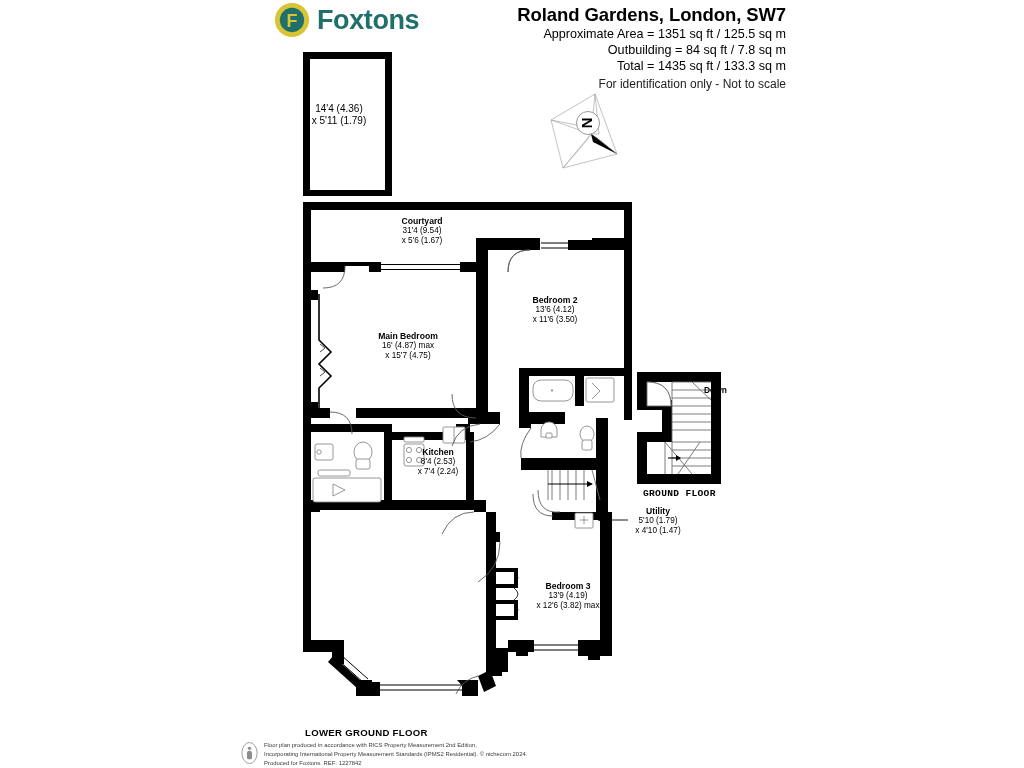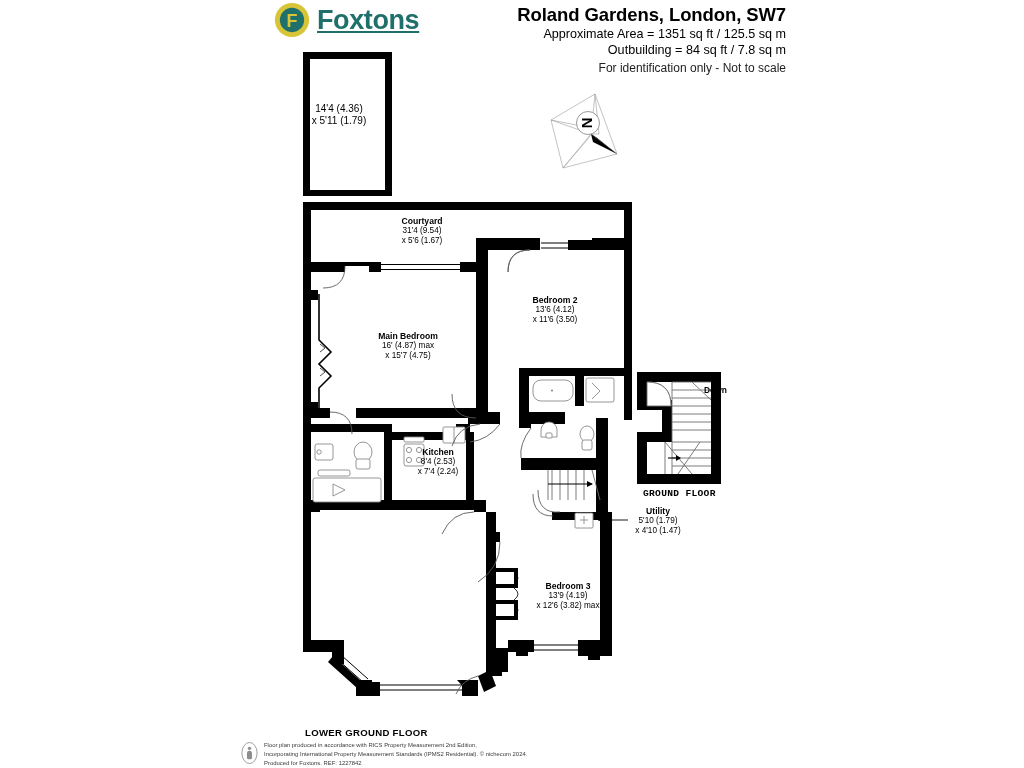--- a/index.html
+++ b/index.html
@@ -24,21 +24,20 @@
     display: flex; align-items: center; gap: 7px;
   }
   #brand-mark { width: 36px; height: 36px; display:block; }
   #brand-word {
     font-size: 27px;
     font-weight: bold;
     color: #1f6f6b;
     letter-spacing: -0.4px;
     line-height: 1;
     font-family: "Liberation Sans", sans-serif;
-    text-decoration: underline;
   }
 
   #title-block {
     position: absolute;
     right: 238px; top: 3px;
     text-align: right;
     width: 520px;
   }
   #addr-title {
     font-size: 18.5px;
@@ -119,20 +118,21 @@
       <circle cx="20" cy="20" r="13.5" fill="#1f6f6b"></circle>
       <text x="20" y="27.5" font-family="Liberation Sans, sans-serif" font-size="20" font-weight="bold" fill="#d8c437" text-anchor="middle">F</text>
     </svg>
     <span id="brand-word">Foxtons</span>
   </div>
 
   <div id="title-block">
     <div id="addr-title">Roland Gardens, London, SW7</div>
     <div class="area-line">Approximate Area = 1351 sq ft / 125.5 sq m</div>
     <div class="area-line">Outbuilding = 84 sq ft / 7.8 sq m</div>
+    <div class="area-line">Total = 1435 sq ft / 133.3 sq m</div>
     <div id="disclaimer">For identification only - Not to scale</div>
   </div>
 
   <div id="plan-wrap">
   <svg id="plan-svg" width="1024" height="768" viewBox="0 0 1024 768" xmlns="http://www.w3.org/2000/svg">
 
     <g transform="translate(591,134)">
       <g stroke="#9a9a9a" stroke-width="0.6" fill="none">
         <path d="M 0,0 L 4,-40 L 8,0 Z"></path>
         <path d="M 0,0 L -40,-14 L 0,-6 Z"></path>

